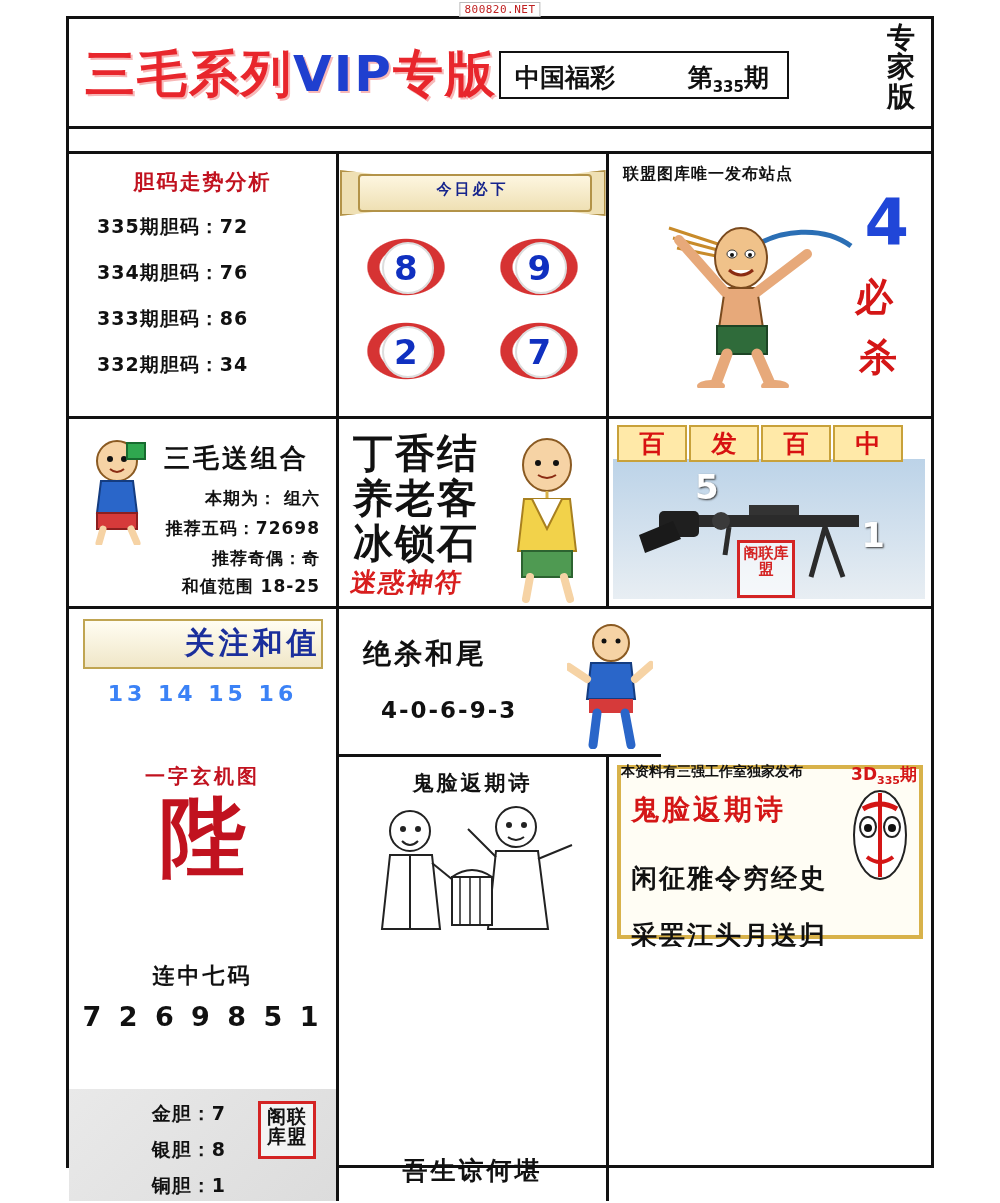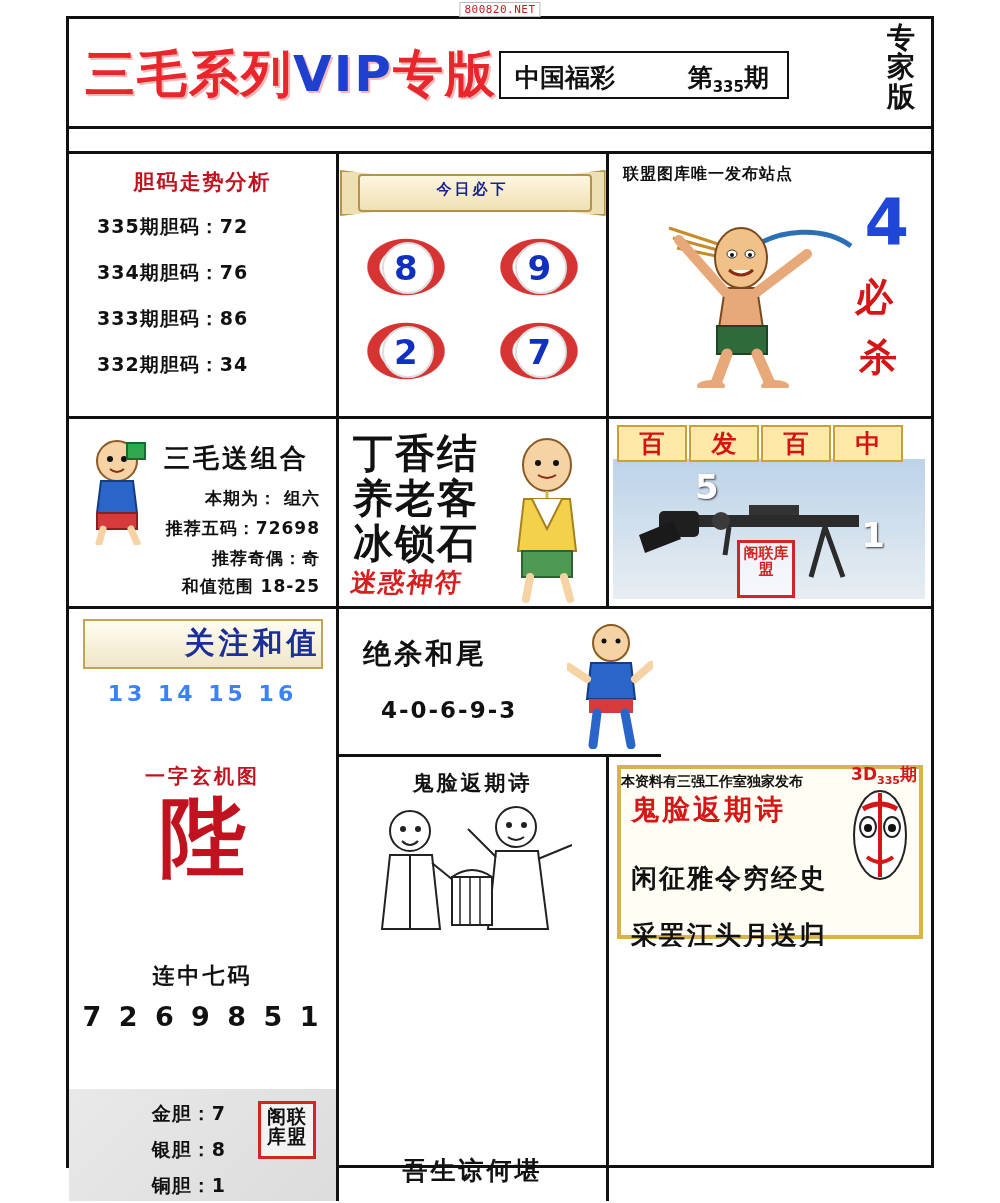--- a/index.html
+++ b/index.html
@@ -82,21 +82,21 @@
   .jscw-title{position:absolute;left:24px;top:26px;font-size:28px;font-weight:bold;color:#111;letter-spacing:3px;}
   .jscw-nums{position:absolute;left:42px;top:88px;font-size:23px;font-weight:bold;color:#111;letter-spacing:2px;}
 
   
   .r4{height:190px;}
   .yzxj{text-align:center;margin-top:6px;font-size:20px;font-weight:bold;color:#c1121f;letter-spacing:3px;}
   .bigchar{text-align:center;margin-top:4px;font-size:86px;font-weight:bold;color:#c1121f;line-height:1;font-family:"DejaVu Serif","Liberation Serif",serif;}
   .hbxj{text-align:center;margin-top:12px;font-size:21px;font-weight:bold;color:#111;letter-spacing:3px;}
   .sketch2{margin:4px auto 0;display:block;}
   .gold-box{position:absolute;left:8px;top:8px;right:8px;bottom:8px;border:4px solid #d8b24a;background:#fffdf4;box-sizing:border-box;}
-  .notice{position:absolute;left:12px;top:16px;font-size:14px;font-weight:bold;color:#111;letter-spacing:0;}
+  .notice{position:absolute;left:12px;top:6px;font-size:14px;font-weight:bold;color:#111;letter-spacing:0;}
   .tag3d{position:absolute;right:14px;top:6px;font-size:17px;font-weight:bold;color:#d41616;}
   .tag3d sub{font-size:11px;}
   .guilian{position:absolute;left:22px;top:34px;font-size:28px;font-weight:bold;color:#d41616;letter-spacing:3px;}
   .mask{position:absolute;right:20px;top:30px;width:62px;height:96px;}
 
   
   .r5{height:254px;border-bottom:none;}
   .lz{text-align:center;margin-top:14px;font-size:22px;font-weight:bold;color:#111;letter-spacing:3px;}
   .lznum{text-align:center;margin-top:10px;font-size:27px;font-weight:bold;color:#111;letter-spacing:4px;}
   .dan-wrap{position:absolute;left:0;bottom:0;width:100%;height:112px;background:linear-gradient(135deg,#e9e9e9,#dcdcdc);}

